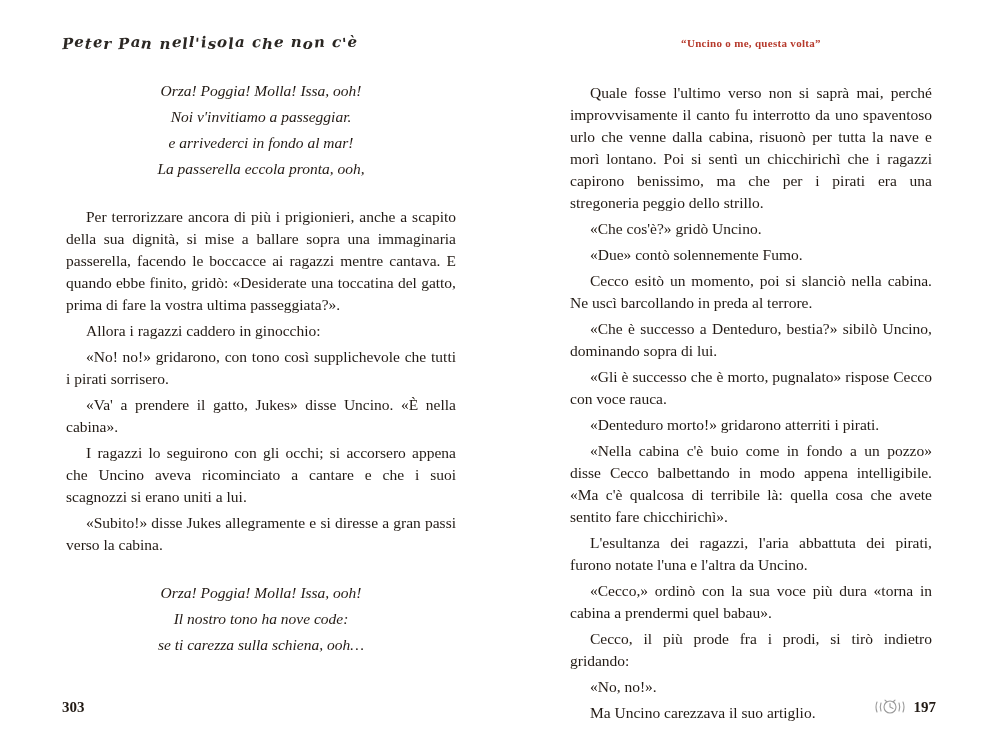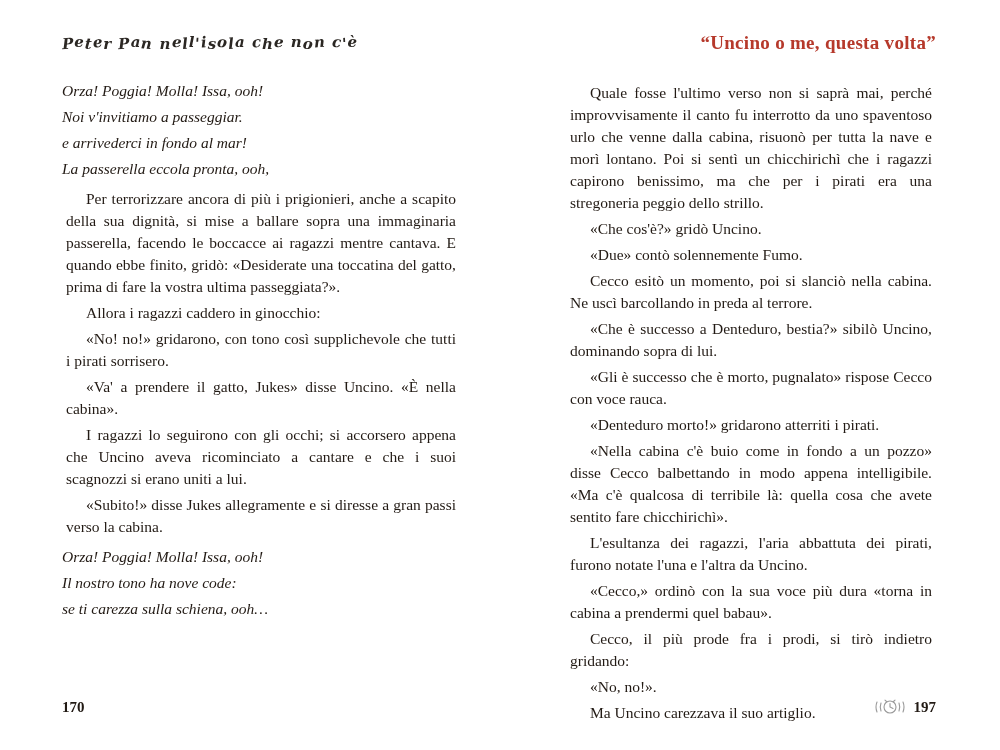--- a/index.html
+++ b/index.html
@@ -38,42 +38,43 @@
     font-weight: 700;
     font-style: italic;
     font-size: 15px;
     letter-spacing: 1px;
     color: #2b2723;
     white-space: pre;
   }
   .book-title span { display: inline-block; white-space: pre; }
   .chapter-title {
     display: block;
-    text-align: right;
+    text-align: center;
     font-family: "Liberation Serif", serif;
     font-weight: 700;
-    font-size: 19px;
+    font-size: 11px;
     letter-spacing: 0.3px;
     color: #b6392b;
   }
 
   .page-body {
     padding-top: 24px;
     font-size: 15.5px;
     line-height: 22px;
     text-align: justify;
     hyphens: auto;
     -webkit-hyphens: auto;
   }
   .prose {
     margin: 4px;
     text-indent: 20px;
   }
   .verse {
-    margin: 6px 0;
+    margin: 24px 0;
+    text-align: center;
     font-style: italic;
     text-indent: 0;
     font-family: Liberation Serif, serif;
   }
   .verse:first-child { margin-top: 0; }
   .verse-line {
     line-height: 26px;
     font-size: 15.5px;
   }
 
@@ -115,21 +116,21 @@
         <p class="prose">«Va' a prendere il gatto, Jukes» disse Uncino. «È nella cabina».</p>
         <p class="prose">I ragazzi lo seguirono con gli occhi; si accorsero appena che Uncino aveva ricominciato a cantare e che i suoi scagnozzi si erano uniti a lui.</p>
         <p class="prose">«Subito!» disse Jukes allegramente e si diresse a gran passi verso la cabina.</p>
         <div class="verse">
           <div class="verse-line">Orza! Poggia! Molla! Issa, ooh!</div>
           <div class="verse-line">Il nostro tono ha nove code:</div>
           <div class="verse-line">se ti carezza sulla schiena, ooh…</div>
         </div>
       </div>
     <footer class="page-footer left">
-      <span class="page-number">170</span>
+      <span class="page-number">303</span>
     </footer>
   </section>
 
   <section class="page page-right">
     <header class="page-header">
       <span class="chapter-title">“Uncino o me, questa volta”</span>
     </header>
     <div class="page-body" id="right-body">
         <p class="prose">Quale fosse l'ultimo verso non si saprà mai, perché improvvisamente il canto fu interrotto da uno spaventoso urlo che venne dalla cabina, risuonò per tutta la nave e morì lontano. Poi si sentì un chicchirichì che i ragazzi capirono benissimo, ma che per i pirati era una stregoneria peggio dello strillo.</p>
         <p class="prose">«Che cos'è?» gridò Uncino.</p>

